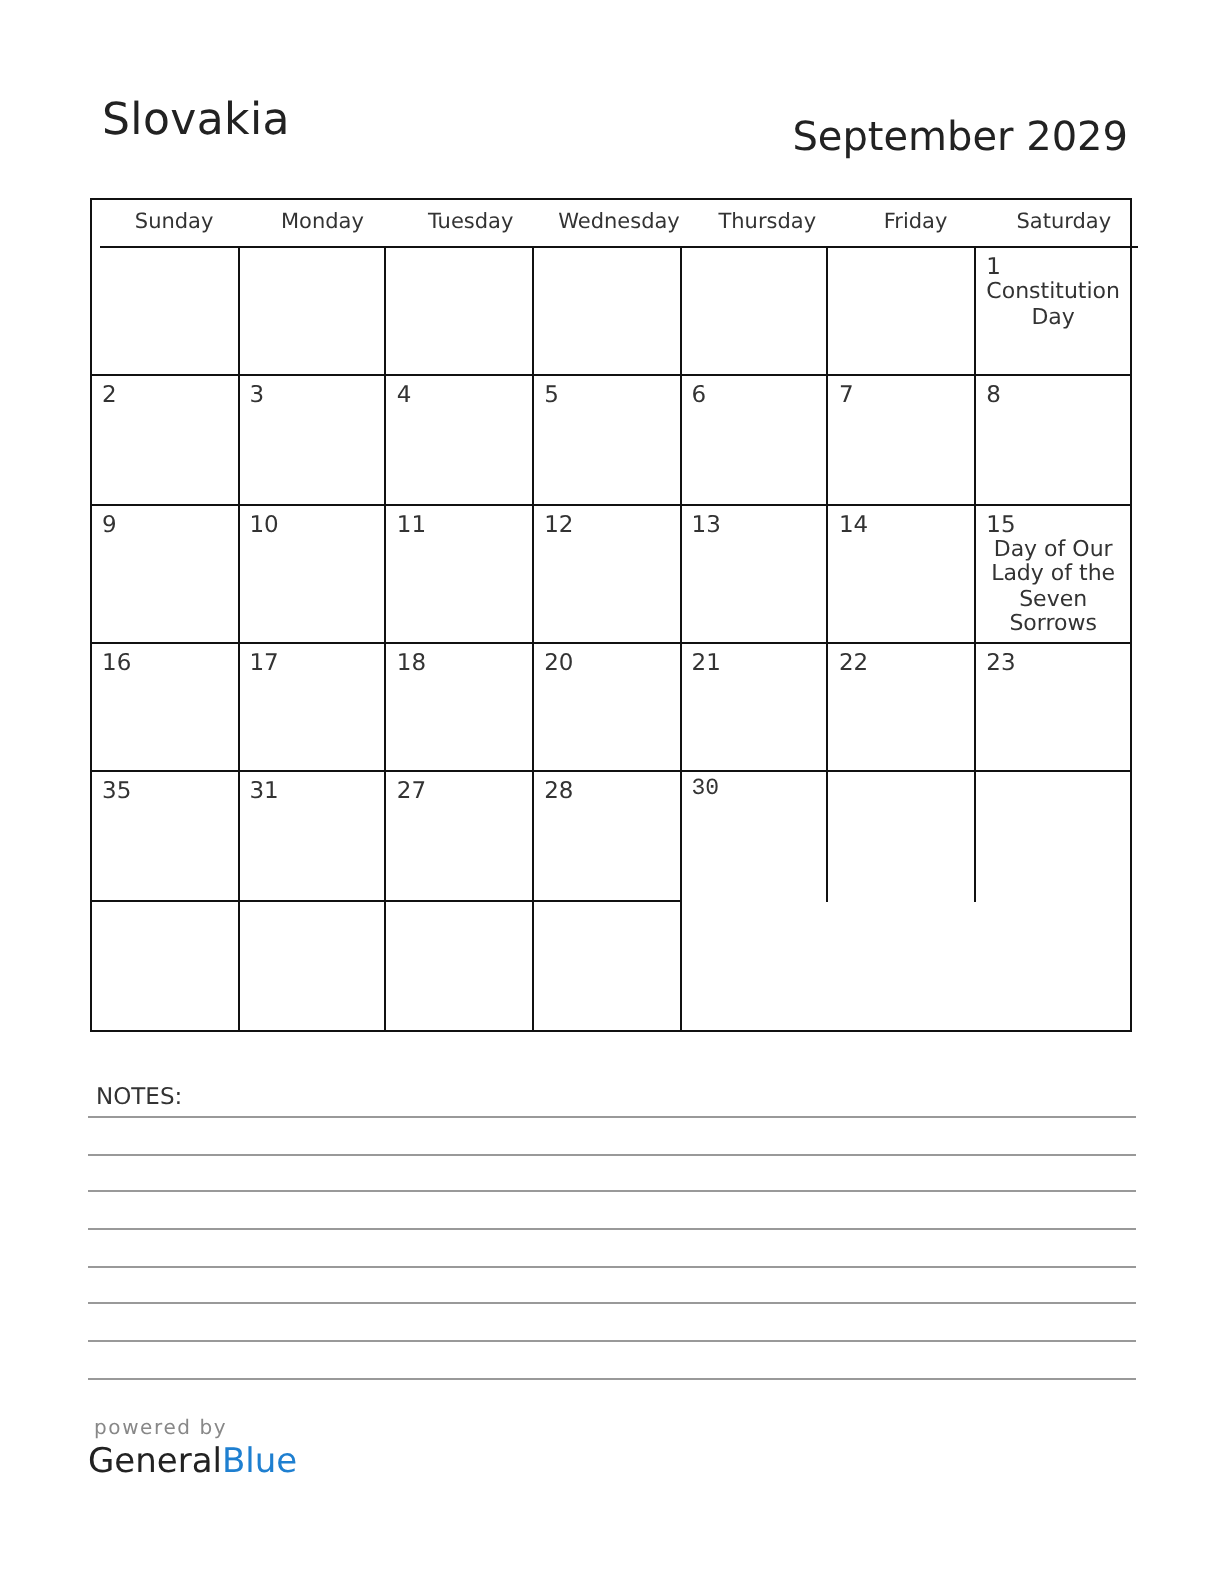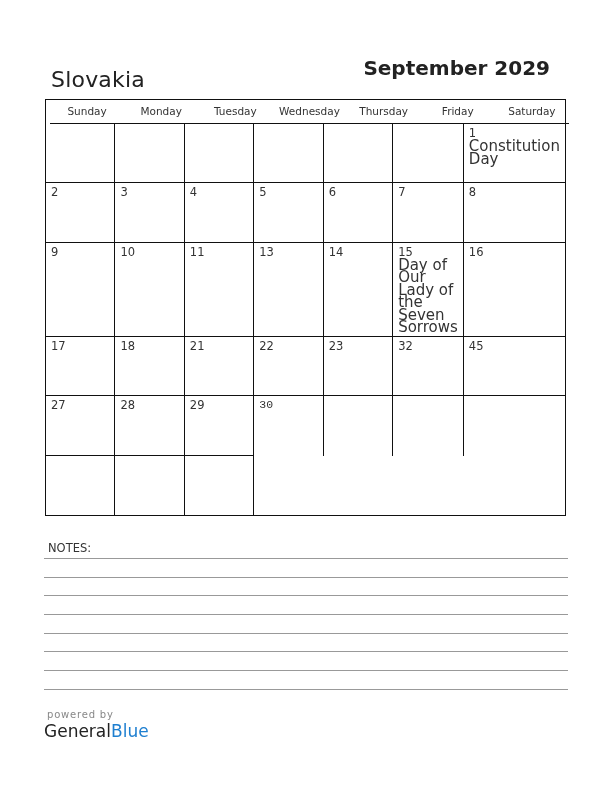--- a/index.html
+++ b/index.html
@@ -1,27 +1,27 @@
 <!DOCTYPE html>
 <html><head>
 <meta charset="utf-8">
 <style>
   html, body { margin: 0; padding: 0; background: #ffffff; }
   body { width: 612px; height: 792px; position: relative; font-family: "DejaVu Sans", sans-serif; color: #222; overflow: hidden; }
-  .country { position: absolute; left: 51px; top: 67px; font-size: 22px; color: #222; letter-spacing: 0.2px; }
-  .month { position: absolute; right: 62px; top: 56px; font-size: 20px; color: #222; font-weight: bold; }
+  .country { position: absolute; left: 51px; top: 48px; font-size: 22px; color: #222; letter-spacing: 0.2px; }
+  .month { position: absolute; right: 48px; top: 56px; font-size: 20px; color: #222; }
   .cal { position: absolute; left: 45px; top: 99px; width: 521px; height: 417px; border: 1.2px solid #111; box-sizing: border-box; }
   .hdr { position: absolute; left: 4px; top: 0; width: 100%; height: 24px; border-bottom: 1.2px solid #111; box-sizing: border-box; display: flex; }
   .hdr div { flex: 1; text-align: center; font-size: 10.5px; line-height: 23px; color: #333; }
   .grid { position: absolute; left: 0; top: 24px; right: 0; bottom: 0; display: grid; grid-template-columns: repeat(7, 1fr); grid-template-rows: repeat(6, 1fr); }
   .cell { border-right: 1.2px solid #111; border-bottom: 1.2px solid #111; position: relative; box-sizing: border-box; padding: 2px 5px; }
   .cell:nth-child(7n) { border-right: none; }
   .cell.lastrow { border-bottom: none; font-family: Liberation Mono, monospace; }
   .num { font-size: 11.5px; color: #333; line-height: 14px; display: block; }
-  .hol { font-size: 15px; color: #333; line-height: 12.5px; display: block; }
+  .hol { font-size: 11px; color: #333; line-height: 12.5px; display: block; text-align: center; }
   .notes-label { position: absolute; left: 48px; top: 541px; font-size: 11.5px; color: #333; }
   .line { position: absolute; left: 44px; width: 524px; height: 0; border-top: 1.2px solid #999; }
   .powered { position: absolute; left: 47px; top: 709px; font-size: 10px; color: #888; letter-spacing: 0.8px; }
   .brand { position: absolute; left: 44px; top: 721px; font-size: 17px; text-align: center; }
   .brand .g { color: #222; }
   .brand .b { color: #1e7fd0; }
 </style>
 </head>
 <body>
 
@@ -85,61 +85,64 @@
       <div class="cell">
         <span class="num">9</span>
       </div>
       <div class="cell">
         <span class="num">10</span>
       </div>
       <div class="cell">
         <span class="num">11</span>
       </div>
       <div class="cell">
+        <span class="num">12</span>
+      </div>
+      <div class="cell">
         <span class="num">13</span>
       </div>
       <div class="cell">
         <span class="num">14</span>
       </div>
       <div class="cell">
         <span class="num">15</span>
         <span class="hol">Day of Our Lady of the Seven Sorrows</span>
       </div>
       <div class="cell">
         <span class="num">16</span>
       </div>
       <div class="cell">
         <span class="num">17</span>
       </div>
       <div class="cell">
         <span class="num">18</span>
       </div>
       <div class="cell">
+        <span class="num">20</span>
+      </div>
+      <div class="cell">
         <span class="num">21</span>
       </div>
       <div class="cell">
         <span class="num">22</span>
       </div>
       <div class="cell">
         <span class="num">23</span>
       </div>
       <div class="cell">
-        <span class="num">32</span>
+        <span class="num">35</span>
       </div>
       <div class="cell">
-        <span class="num">45</span>
+        <span class="num">31</span>
       </div>
       <div class="cell">
         <span class="num">27</span>
       </div>
       <div class="cell">
         <span class="num">28</span>
-      </div>
-      <div class="cell">
-        <span class="num">29</span>
       </div>
       <div class="cell lastrow">
         <span class="num">30</span>
       </div>
       <div class="cell lastrow">
         <span class="num"></span>
       </div>
       <div class="cell lastrow">
         <span class="num"></span>
       </div>

